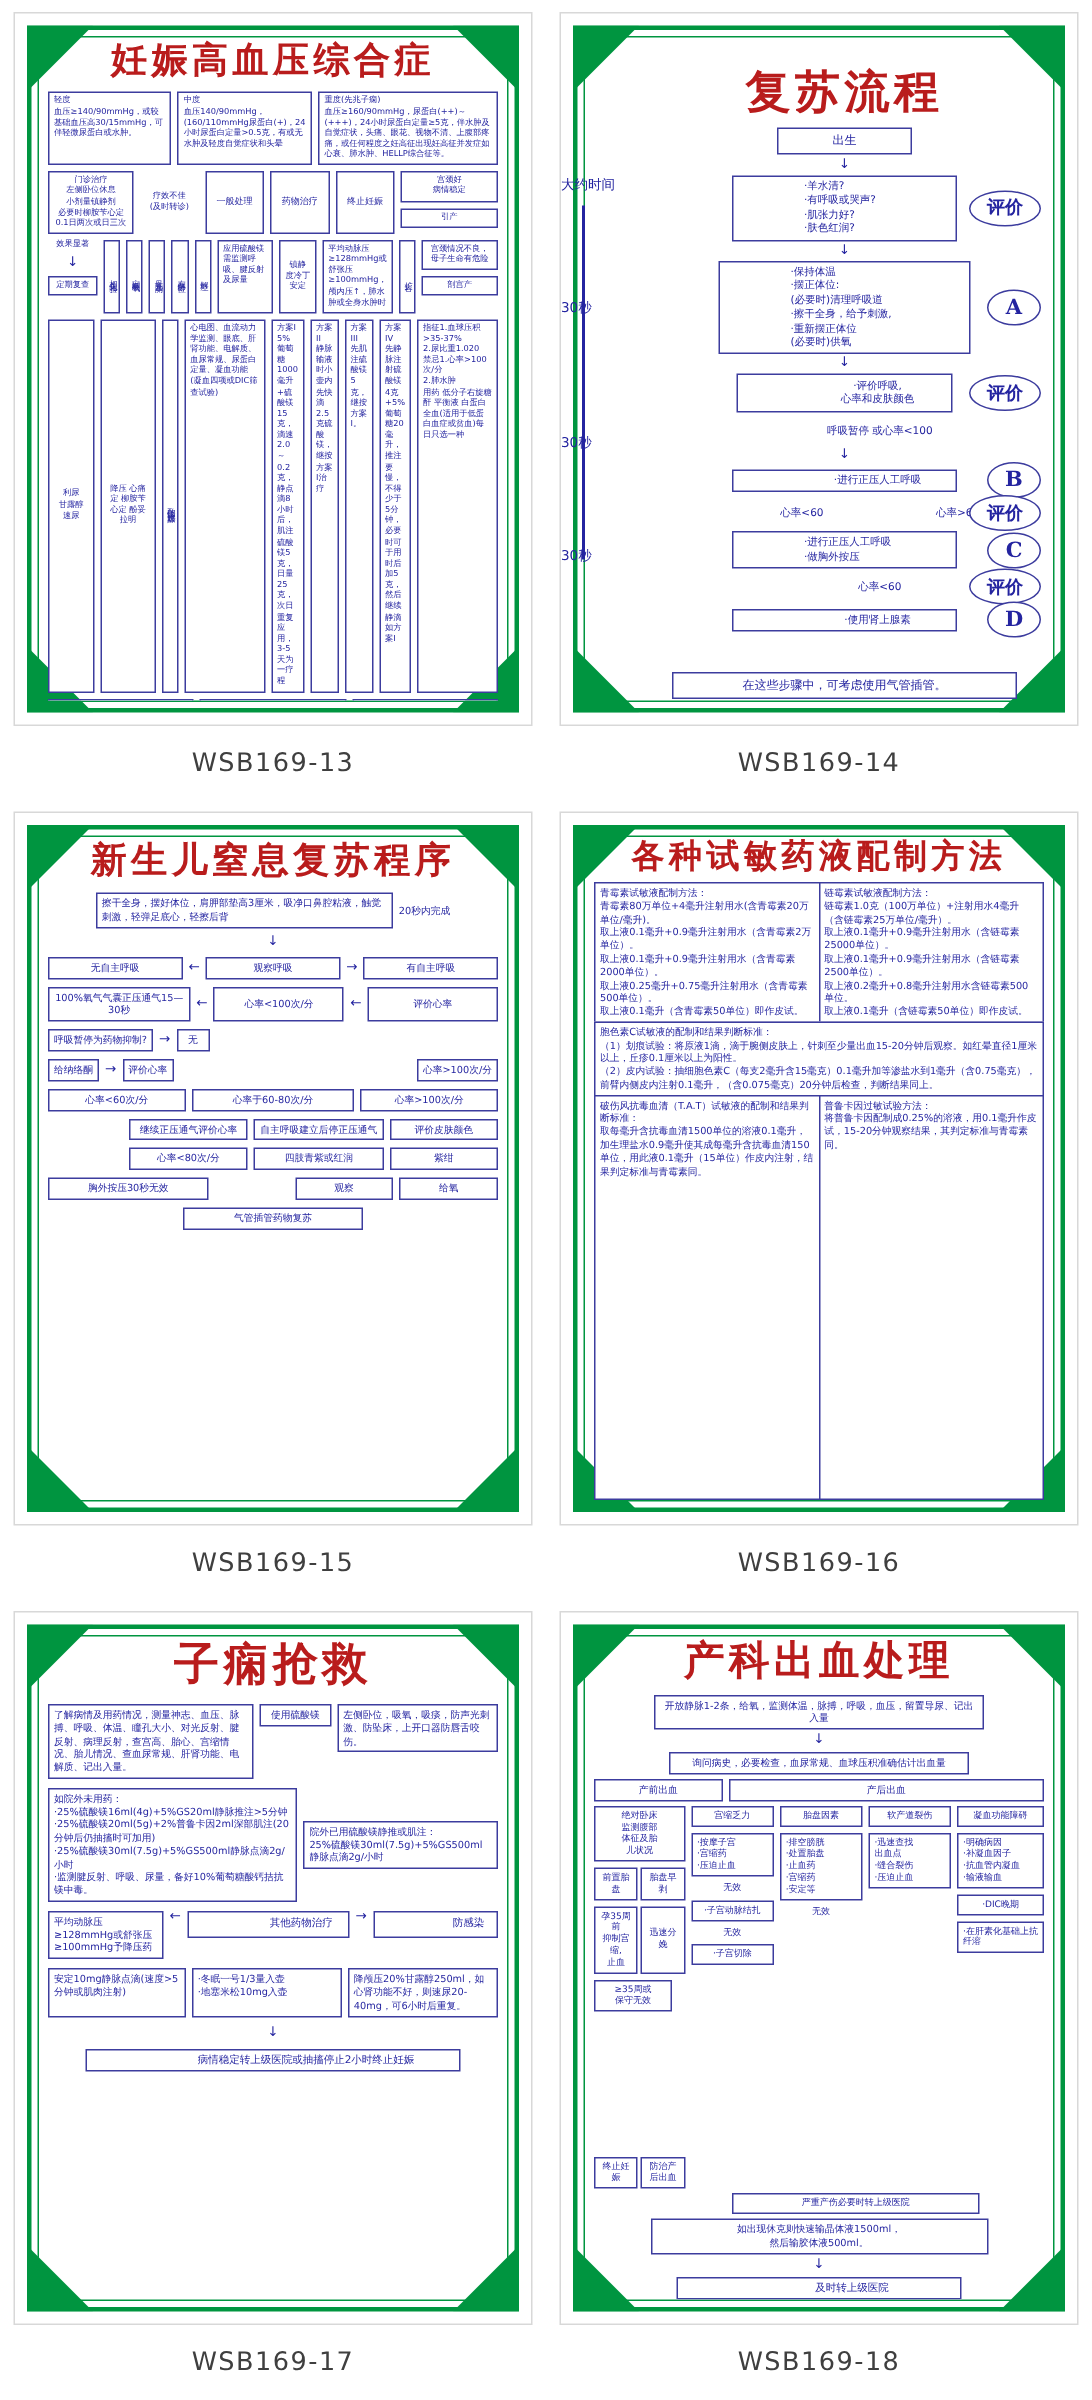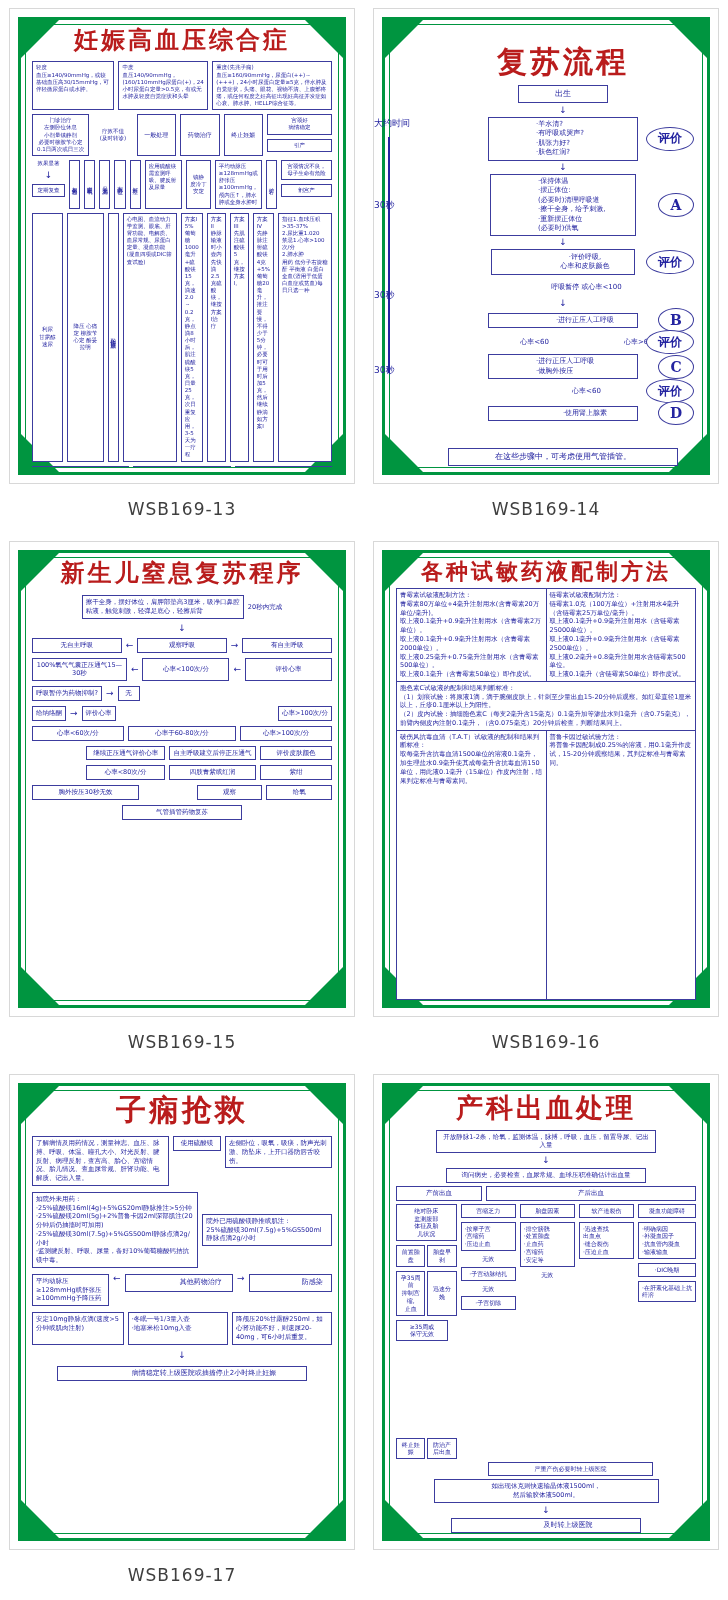--- a/index.html
+++ b/index.html
@@ -155,21 +155,21 @@
         <i class="ad"></i>
         <div class="row14">
           <div class="b pre lft f7" style="width:150px">·羊水清?
 ·有呼吸或哭声?
 ·肌张力好?
 ·肤色红润?</div>
           <div class="oval word">评价</div>
         </div>
         <i class="ad"></i>
         <div class="row14">
-          <div class="b pre lft f7" style="width:146px">·保持体温
+          <div class="b pre lft f7" style="width:168px">·保持体温
 ·摆正体位:
 (必要时)清理呼吸道
 ·擦干全身，给予刺激,
 ·重新摆正体位
 (必要时)供氧</div>
           <div class="oval letter">A</div>
         </div>
         <i class="ad"></i>
         <div class="row14">
           <div class="b pre ctr f7" style="width:144px;min-height:26px">·评价呼吸,
@@ -214,21 +214,21 @@
   <div class="cell">
     <div class="pbox">
       <div class="pframe"></div>
       <div class="cnr tl"></div>
       <div class="cnr tr"></div>
       <div class="cnr bl"></div>
       <div class="cnr br"></div>
       <div class="pc" style="gap:5px">
         <div class="ptitle t24">新生儿窒息复苏程序</div>
         <div class="row">
-          <div class="b lft f65" style="width:162px">擦干全身，摆好体位，肩胛部垫高3厘米，吸净口鼻腔粘液，触觉刺激，轻弹足底心，轻擦后背</div>
+          <div class="b lft f65" style="width:198px">擦干全身，摆好体位，肩胛部垫高3厘米，吸净口鼻腔粘液，触觉刺激，轻弹足底心，轻擦后背</div>
           <div class="lb ctr f65">20秒内完成</div>
         </div>
         <i class="ad"></i>
         <div class="row">
           <div class="b ctr f65" style="flex:1">无自主呼吸</div>
           <i class="al" style="align-self:center"></i>
           <div class="b ctr f65" style="flex:1">观察呼吸</div>
           <i class="ar" style="align-self:center"></i>
           <div class="b ctr f65" style="flex:1">有自主呼吸</div>
         </div>
@@ -451,15 +451,16 @@
         <div class="row">
             <div class="b pre ctr f65" style="width:225px">如出现休克则快速输晶体液1500ml，
 然后输胶体液500ml。</div>
           </div>
         <i class="ad"></i>
         <div class="row">
             <div class="b ctr f7" style="width:190px">及时转上级医院</div>
           </div>
       </div>
     </div>
+    <div class="caption">WSB169-18</div>
   </div>
 
 </div>
 
 </body></html>

